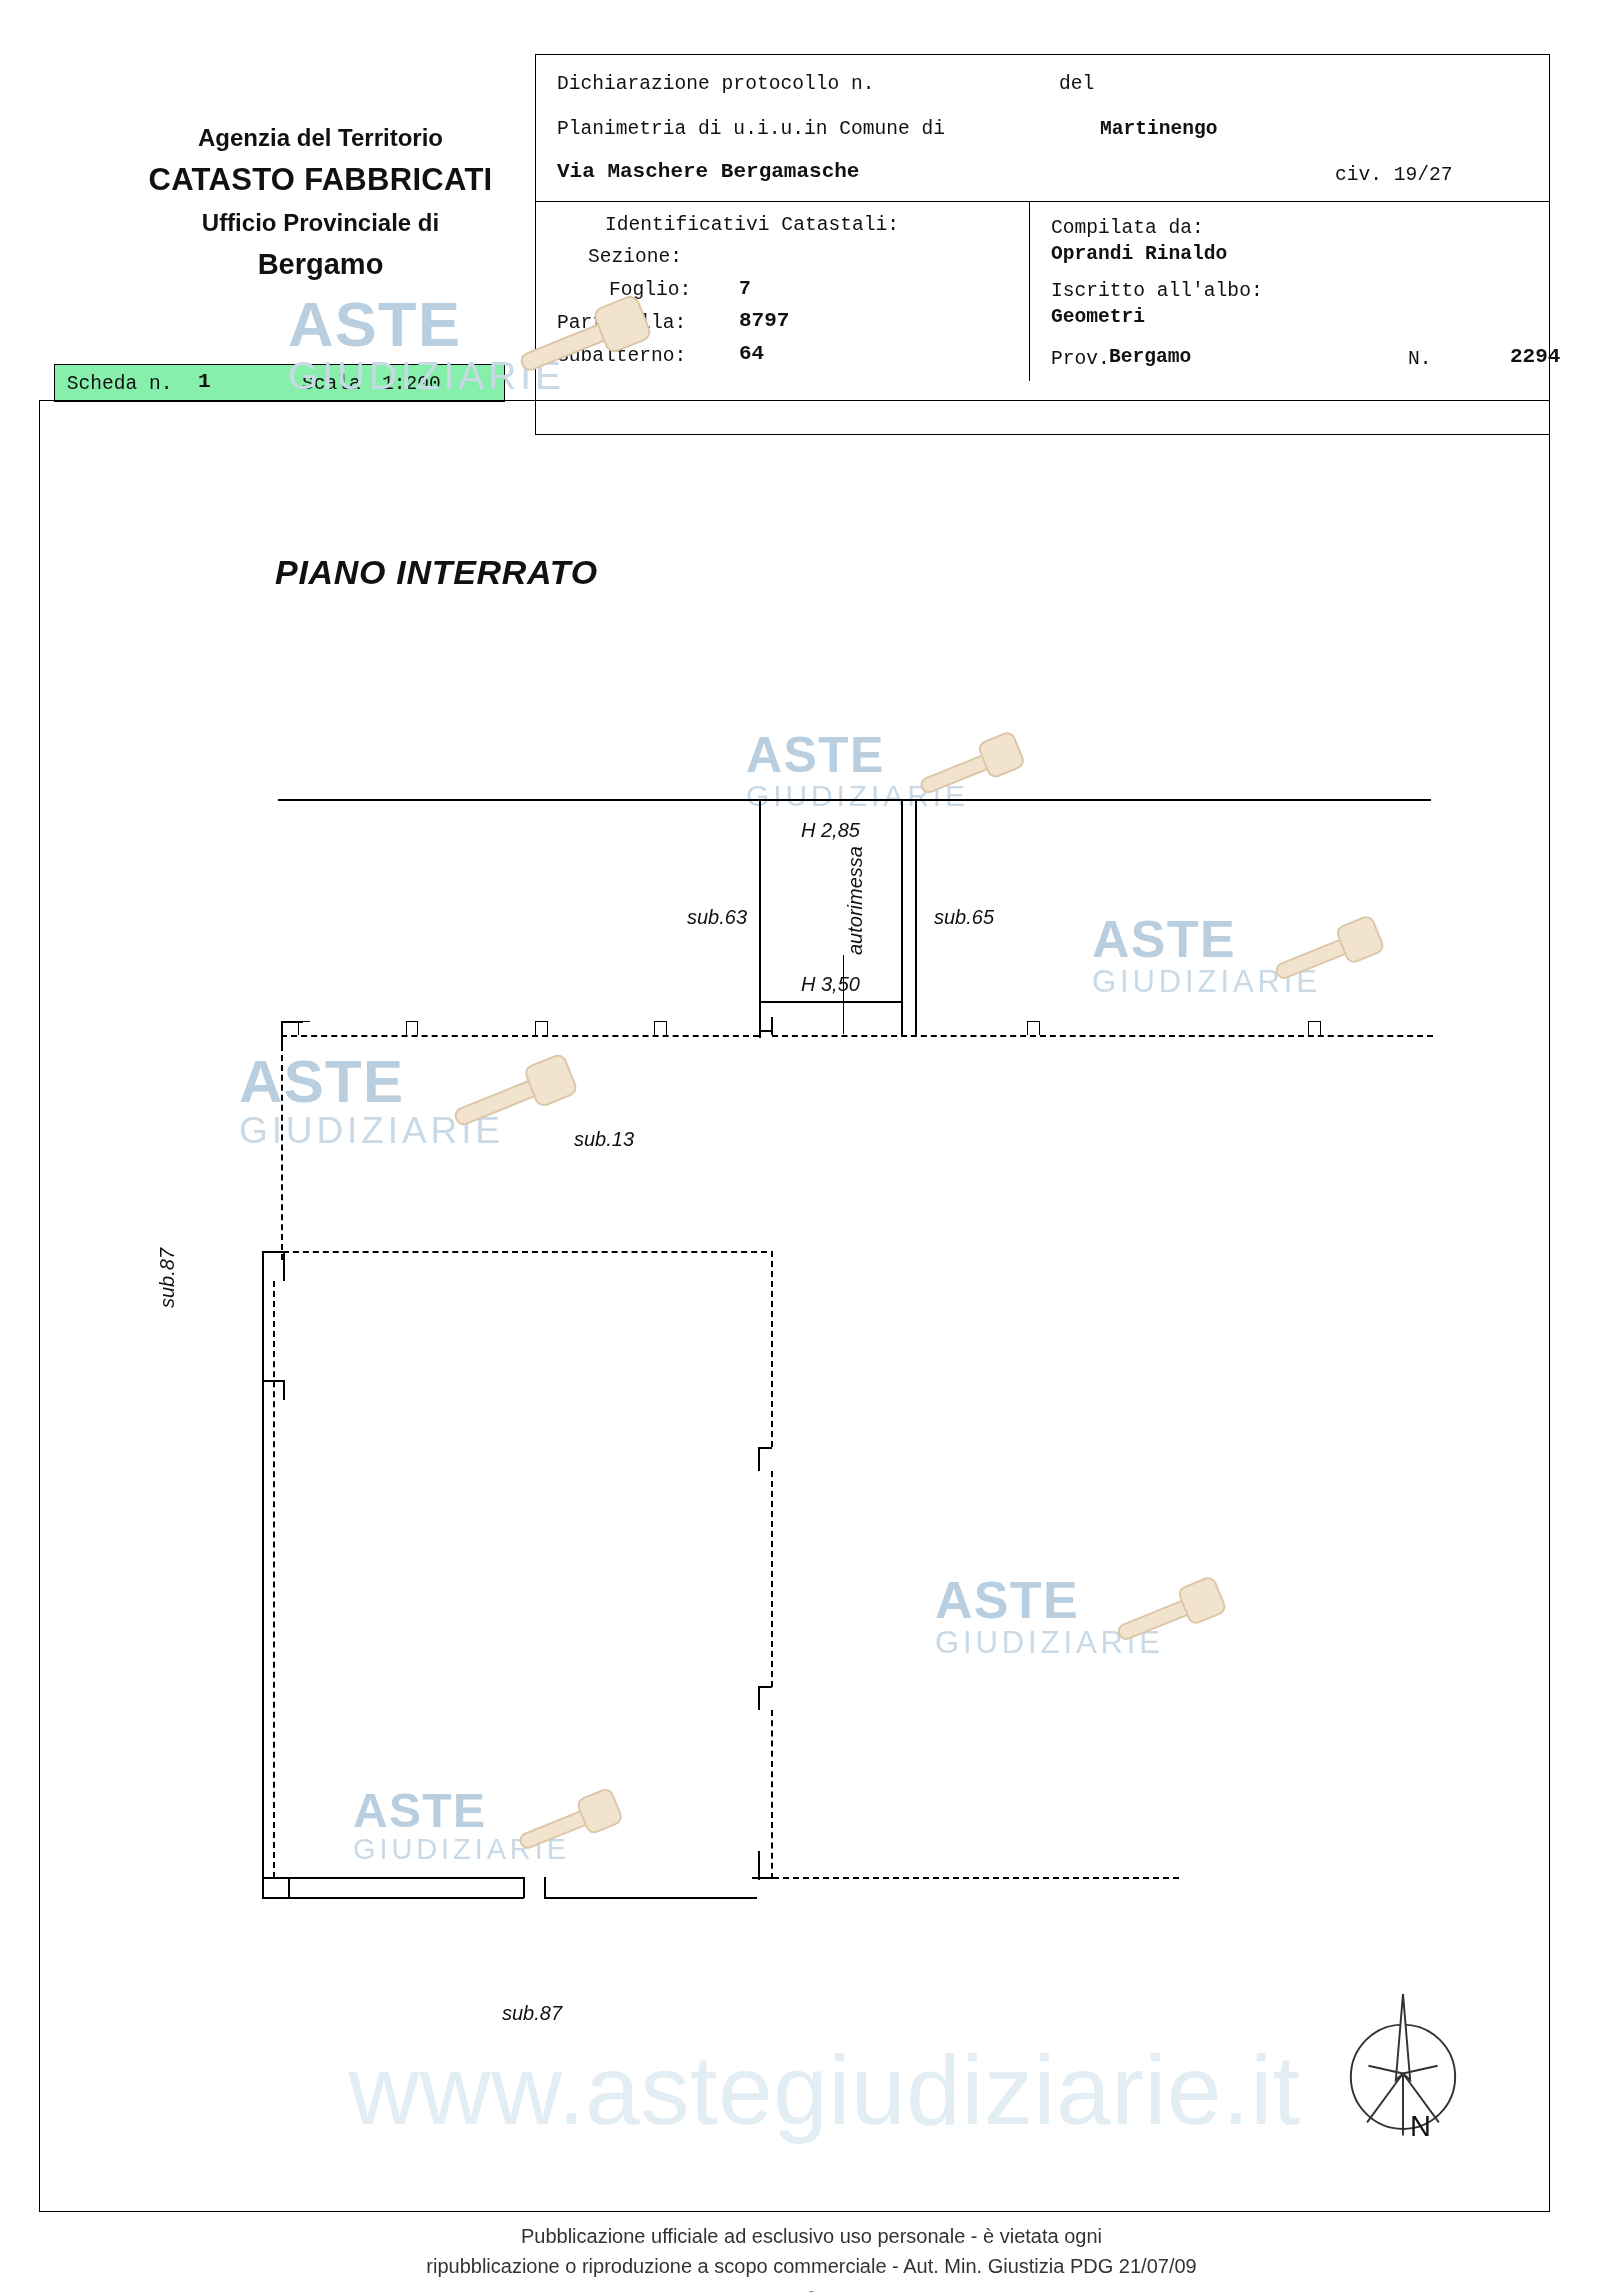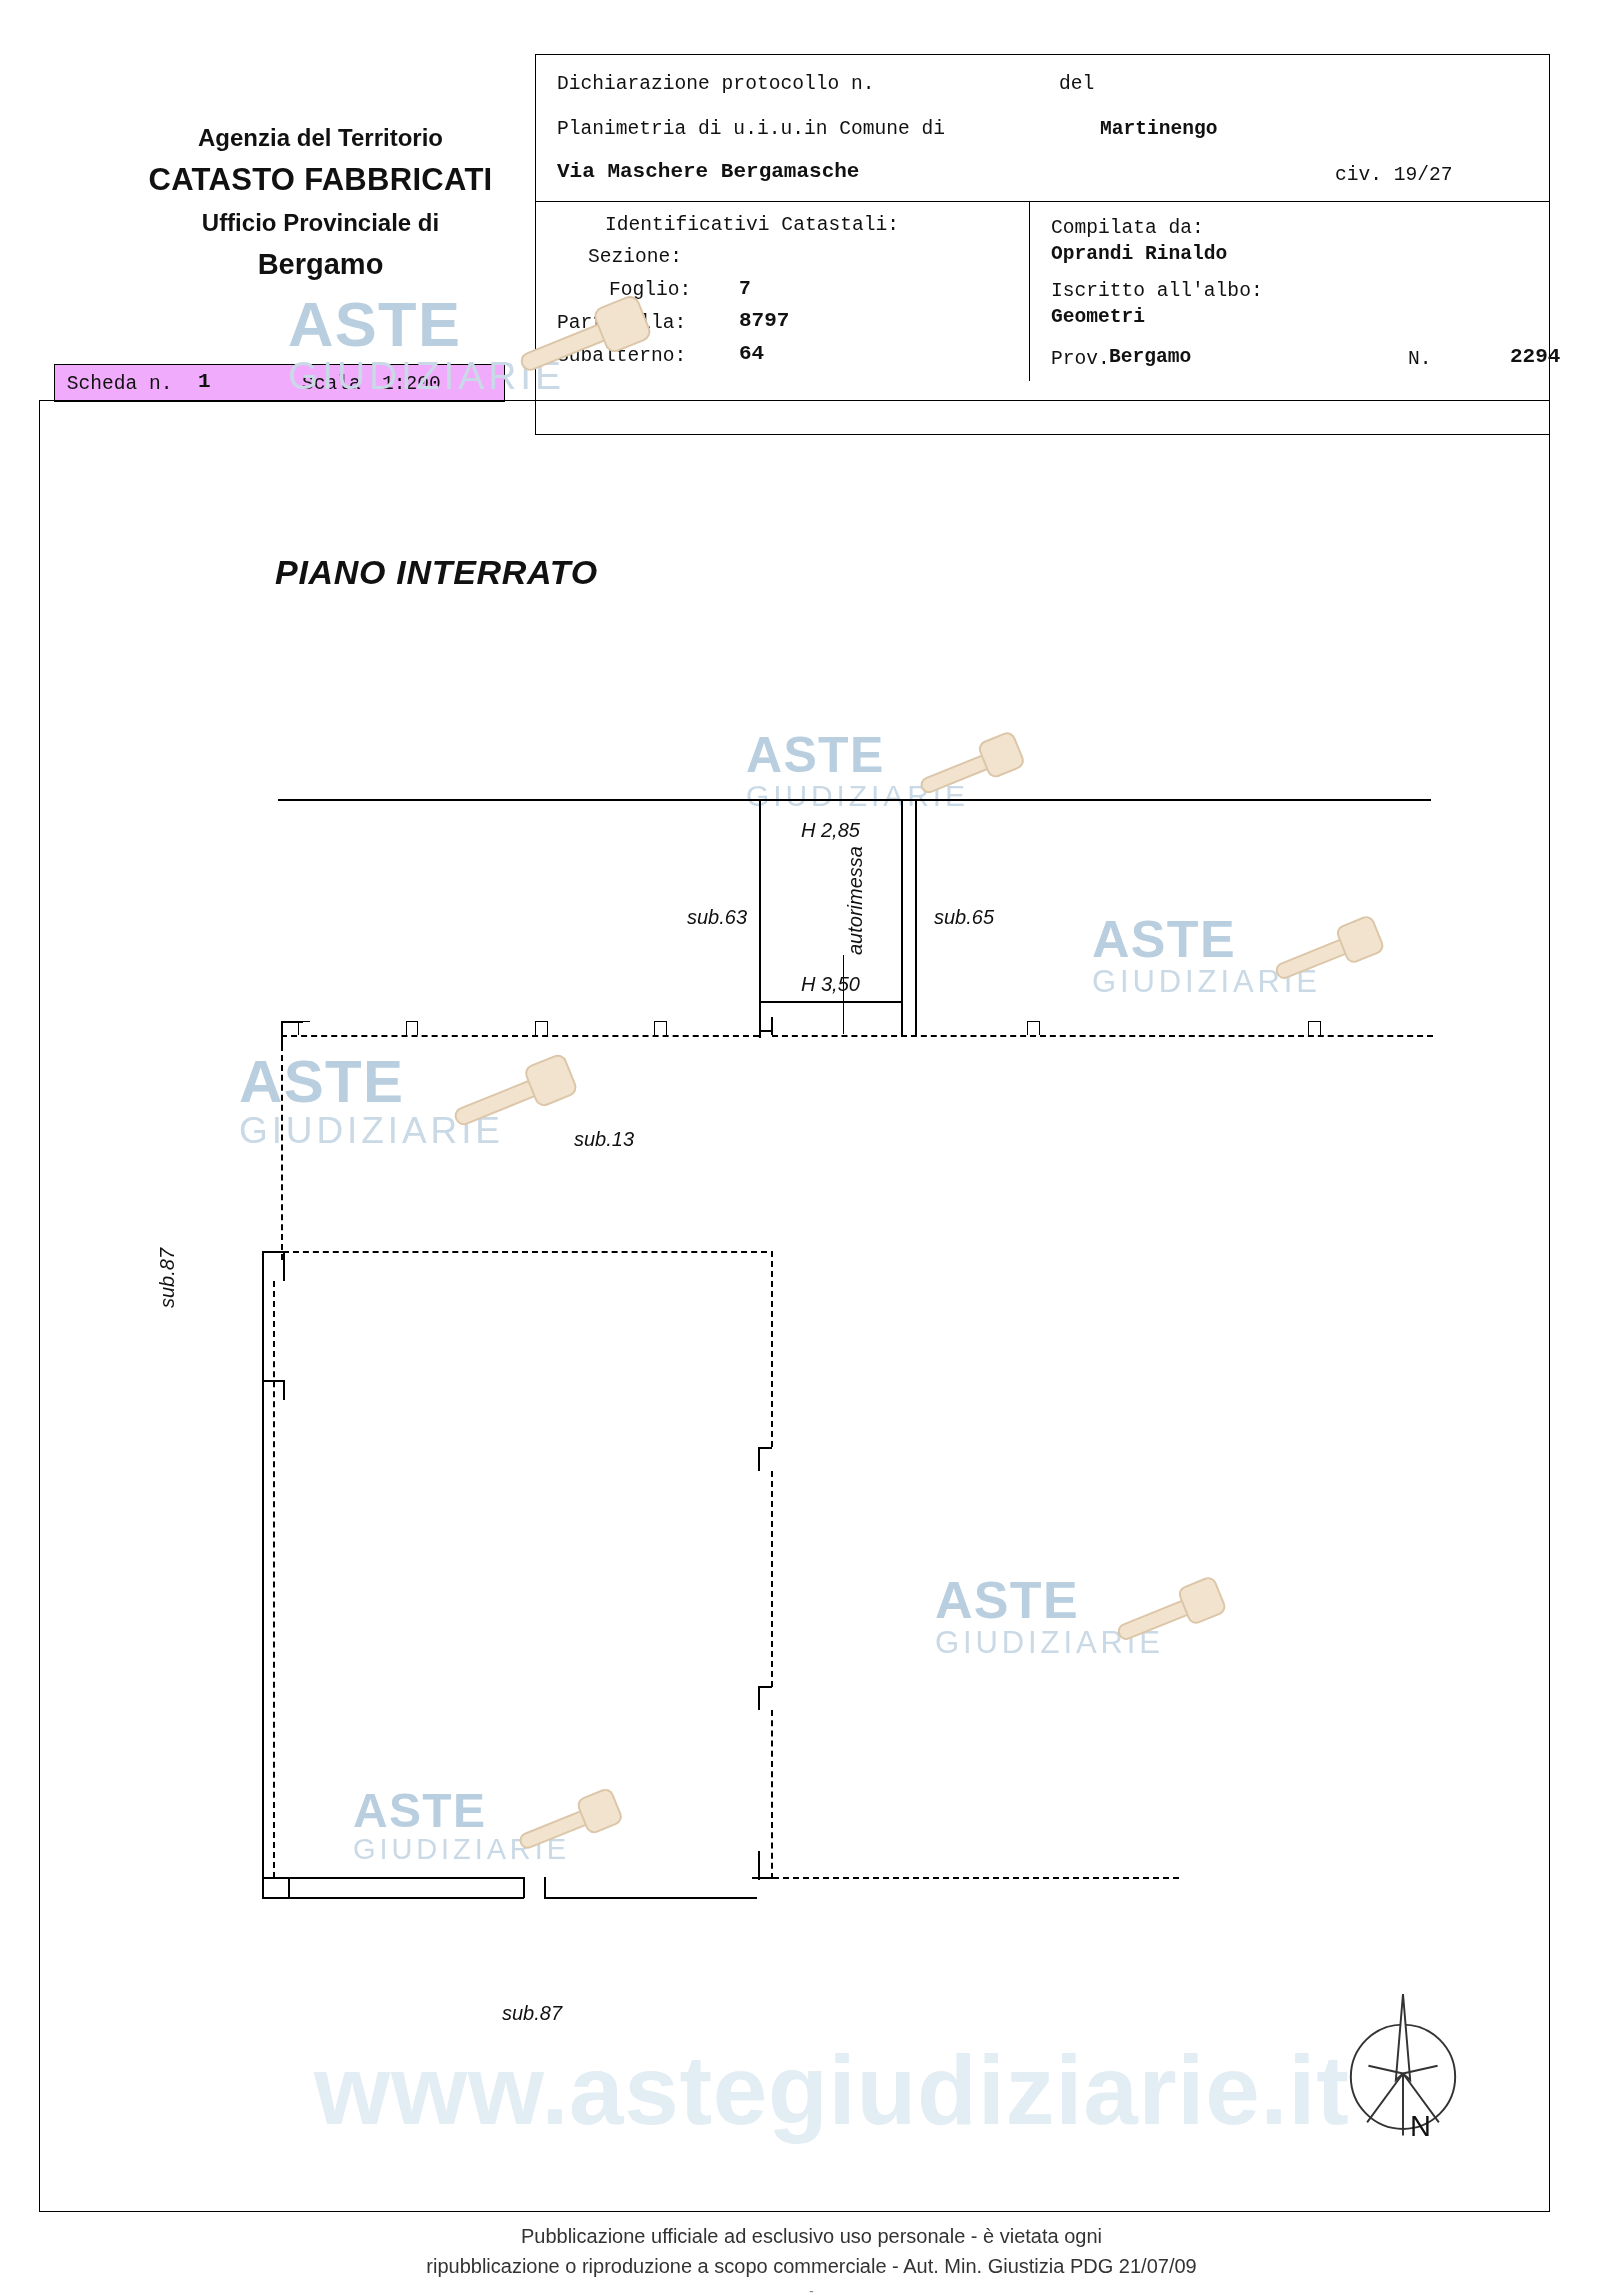--- a/index.html
+++ b/index.html
@@ -32,21 +32,21 @@
 
   .mono{font-family:"Liberation Mono", monospace;}
   .t{position:absolute;white-space:pre;}
   .t.sm{font-size:19.6px;}
   .t.md{font-size:21px;}
   .b{font-weight:bold;}
 
   
   .scheda-box{
     position:absolute;left:54px;top:364px;width:451px;height:38px;
-    border:1.3px solid #000;box-sizing:border-box;background:#f0abfc;
+    border:1.3px solid #000;box-sizing:border-box;background:#86efac;
   }
 
   
   .frame{
     position:absolute;left:39px;top:400px;width:1511px;height:1812px;
     border:1.3px solid #000;box-sizing:border-box;background:transparent;
   }
 
   .floor-title{
     position:absolute;left:275px;top:553px;font-size:34px;font-style:italic;
@@ -74,21 +74,21 @@
     font-family:"Liberation Sans", sans-serif;
     color:#b9cfe0;font-weight:bold;letter-spacing:1.3px;
   }
   .wm-sub{
     font-family:"Liberation Sans", sans-serif;
     color:#c9d9e6;letter-spacing:3.9px;
   }
   .gavel{position:absolute;}
   .big-wm{
     position:absolute;left:314px;top:2034px;width:1021px;text-align:center;
-    font-size:98px;color:#e3edf4;font-weight:bold;letter-spacing:0.7px;
+    font-size:98px;color:#e3edf4;font-weight:normal;letter-spacing:0.7px;
     font-family:"Liberation Sans", sans-serif;white-space:nowrap;
   }
 
   
   .footer{
     position:absolute;left:0;top:2221px;width:1623px;text-align:center;
     font-size:20px;color:#333;line-height:1.5;
   }
 
   

